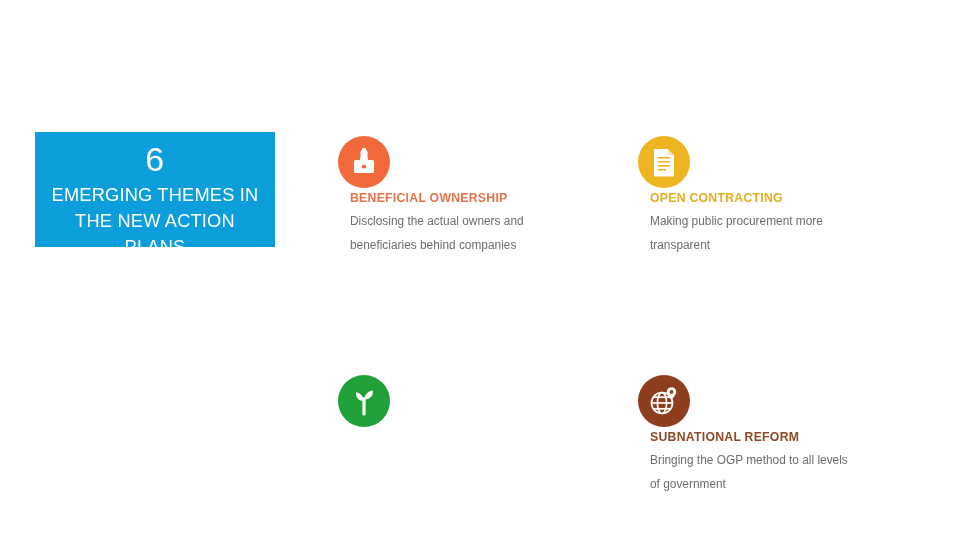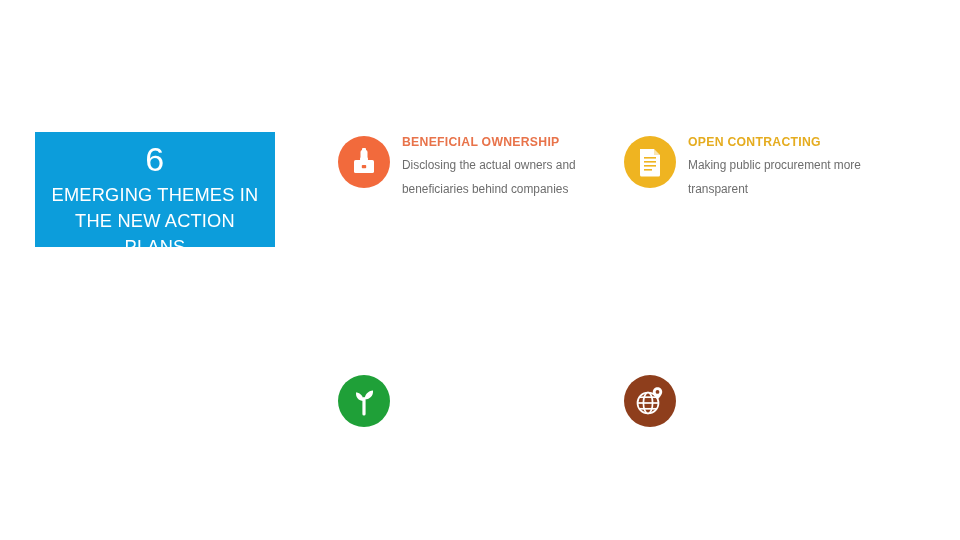--- a/index.html
+++ b/index.html
@@ -56,22 +56,22 @@
     top: 132px;
     width: 600px;
     height: 345px;
   }
   .theme-item {
     position: absolute;
     display: flex;
     align-items: flex-start;
     width: 290px;
   }
-  .theme-item[data-col="0"] { left: 0px; }
-  .theme-item[data-col="1"] { left: 286px; }
+  .theme-item[data-col="0"] { left: 0px; flex-direction: column; }
+  .theme-item[data-col="1"] { left: 300px; flex-direction: column; }
   .theme-item[data-row="0"] { top: 0px; }
   .theme-item[data-row="1"] { top: 122px; }
   .theme-item[data-row="2"] { top: 239px; }
 
   .theme-icon {
     width: 52px;
     height: 52px;
     border-radius: 50%;
     flex: 0 0 52px;
     display: flex;
@@ -170,15 +170,19 @@
           <circle cx="15" cy="19" r="10.5"></circle>
           <ellipse cx="15" cy="19" rx="4.6" ry="10.5"></ellipse>
           <line x1="4.5" y1="19" x2="25.5" y2="19"></line>
           <path d="M6.2 13.2 H23.8"></path>
           <path d="M6.2 24.8 H23.8"></path>
         </g>
         <path d="M24.5 3.2 C21.9 3.2 19.8 5.3 19.8 7.9 C19.8 10.9 24.5 15.4 24.5 15.4 C24.5 15.4 29.2 10.9 29.2 7.9 C29.2 5.3 27.1 3.2 24.5 3.2 Z" fill="#ffffff"></path>
         <circle cx="24.5" cy="7.9" r="1.9" fill="#8e3e1c"></circle>
       </svg>
     </div>
+    <div class="theme-text">
+      <div class="theme-title" style="color:#8e4a24;">SUBNATIONAL REFORM</div>
+      <div class="theme-desc">Bringing the OGP method to all levels of government</div>
+    </div>
   </div>
 
 </div>
 
 </body></html>

